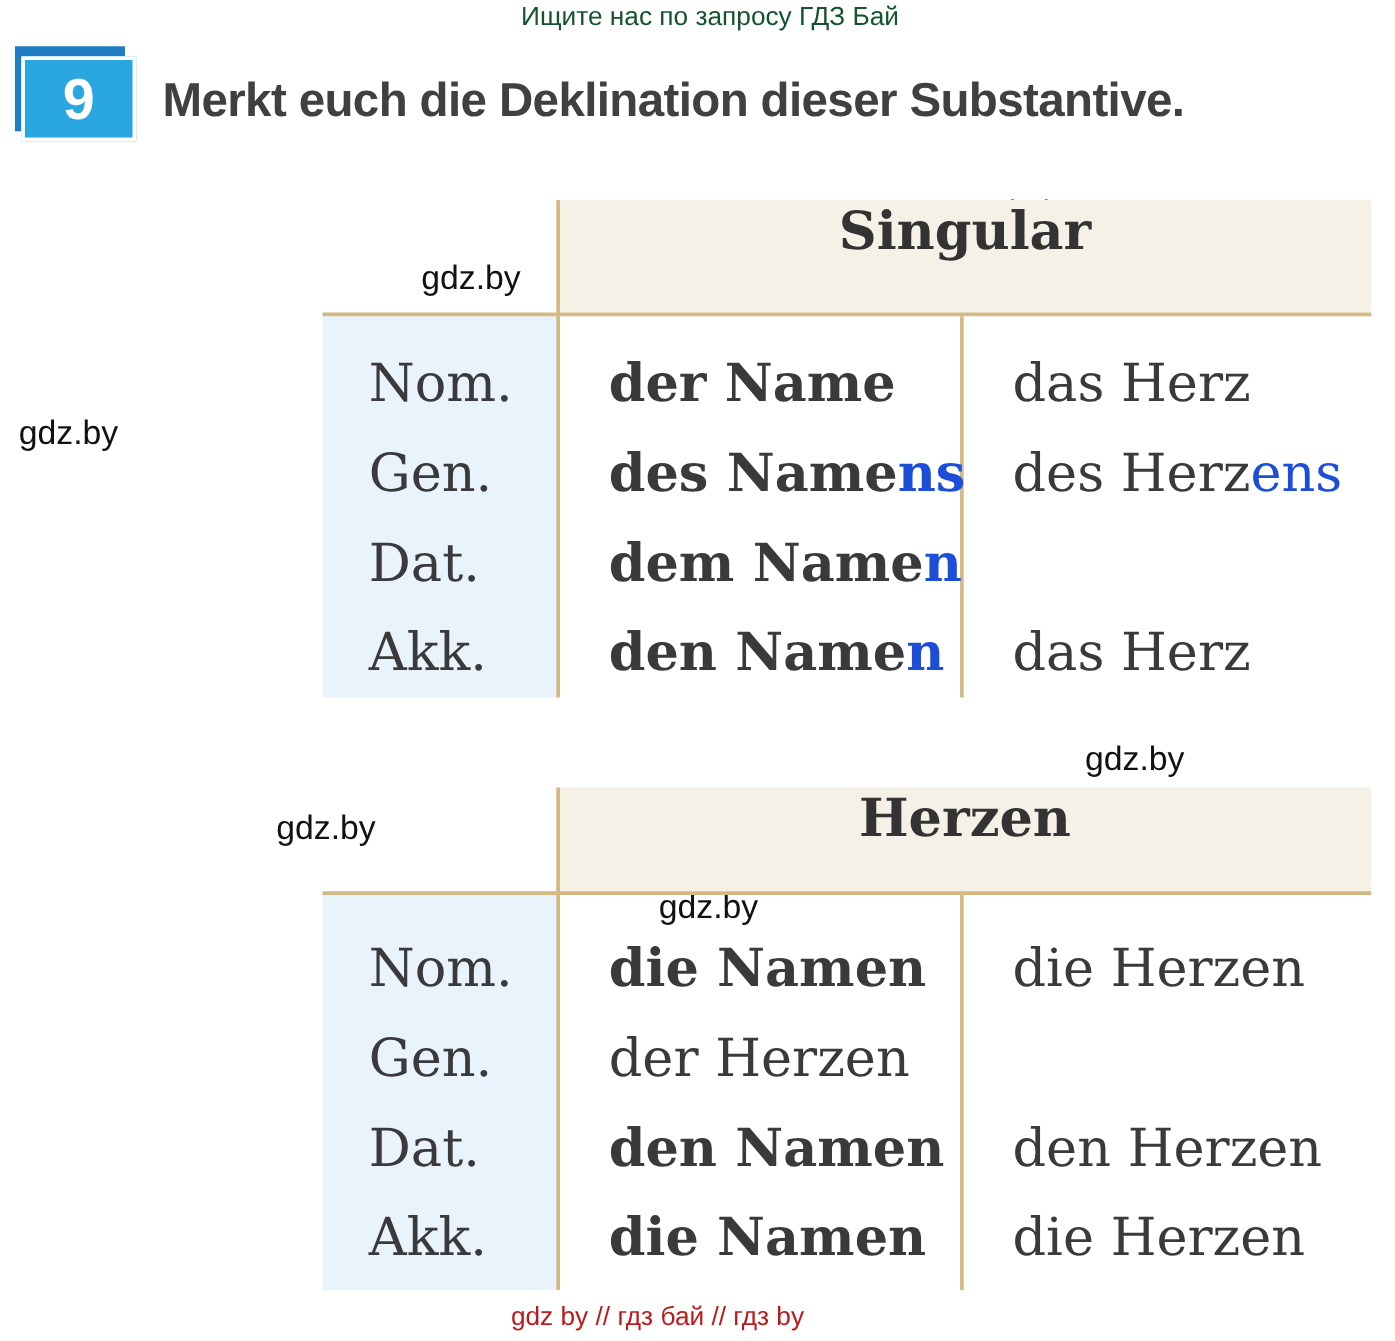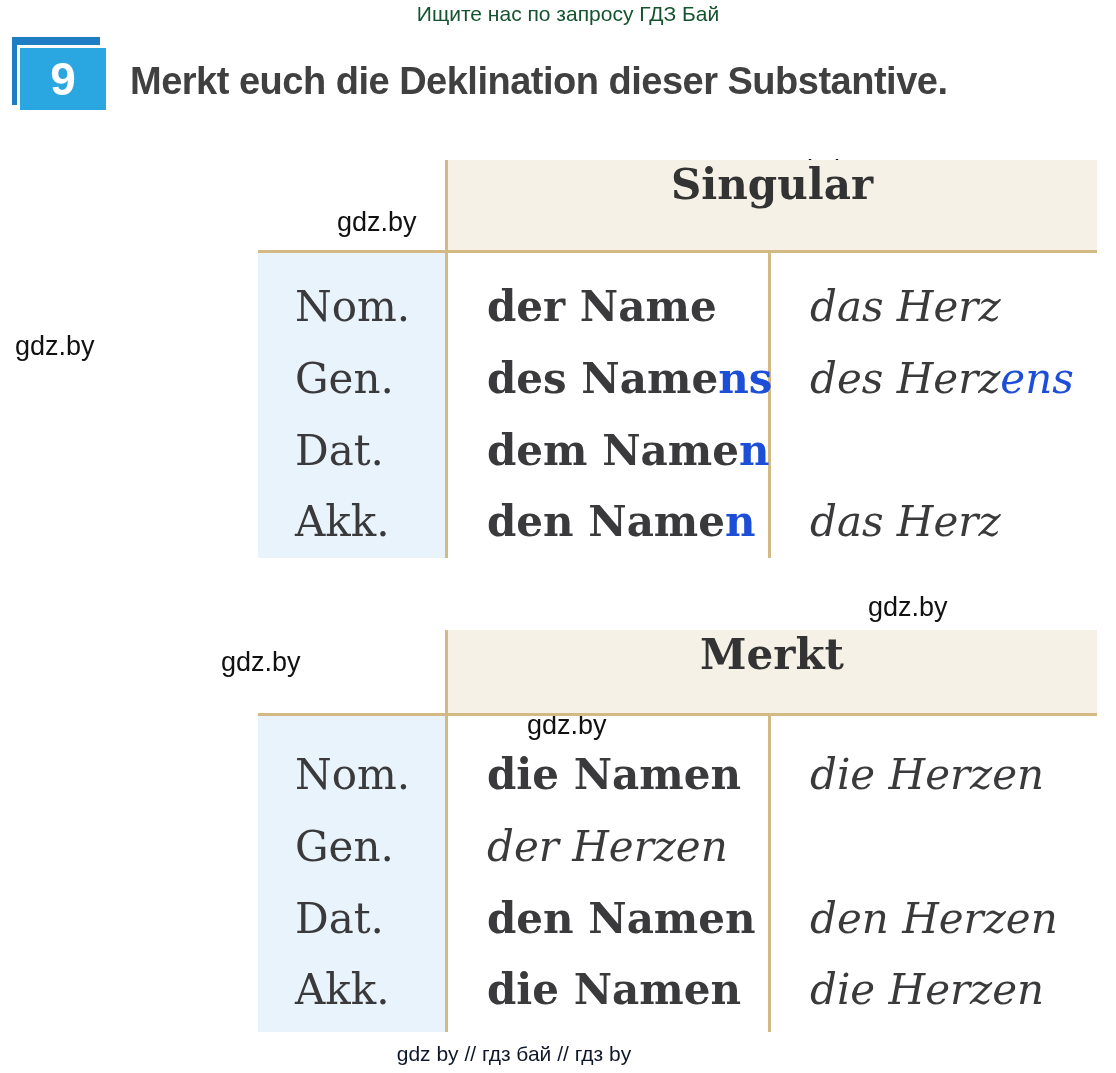--- a/index.html
+++ b/index.html
@@ -73,28 +73,28 @@
   
   .trow{
     position:absolute;left:258px;width:839px;height:44px;
     display:flex;align-items:flex-start;
     font-family:"DejaVu Serif", serif;
     font-size:42px;color:#3a3a3c;line-height:1;
     white-space:nowrap;
   }
   .cell-label{width:189px;box-sizing:border-box;padding-left:37px;flex:none;}
   .cell-name{width:323px;box-sizing:border-box;padding-left:40px;flex:none;font-weight:bold;}
-  .cell-herz{width:327px;box-sizing:border-box;padding-left:40px;flex:none;font-style:italic;}
+  .cell-herz{width:327px;box-sizing:border-box;padding-left:40px;flex:none;}
   .ending{color:#1d4ed8;}
   .s-row-0{top:286px;} .s-row-1{top:358px;} .s-row-2{top:430px;} .s-row-3{top:501px;}
   .p-row-0{top:754px;} .p-row-1{top:826px;} .p-row-2{top:898px;} .p-row-3{top:969px;}
   
   .footer-note{
     position:absolute;left:0;top:1042px;width:1028px;
-    text-align:center;color:#0f172a;font-size:21px;
+    text-align:center;color:#b91c1c;font-size:21px;padding-left:12px;
   }
 </style>
 </head>
 <body>
 
 <div class="page">
 
   <div class="top-note">Ищите нас по запросу ГДЗ Бай</div>
 
   <div class="badge-back"></div>
@@ -136,21 +136,21 @@
     </div>
     <div class="trow s-row-3">
       <span class="cell-label">Akk.</span>
       <span class="cell-name"><span>den Name</span><span class="ending">n</span></span>
       <span class="cell-herz"><span>das Herz</span><span class="ending"></span></span>
     </div>
   </div>
 
   <div>
     <div class="thead thead-plur">
-      <span class="thead-label">Merkt</span>
+      <span class="thead-label">Herzen</span>
     </div>
     <div class="bluecol bluecol-plur"></div>
     <div class="hline hline-plur"></div>
     <div class="vline vline-plur-1"></div>
     <div class="vline vline-plur-2"></div>
 
     <div class="trow p-row-0">
       <span class="cell-label">Nom.</span>
       <span class="cell-name"><span>die Namen</span></span>
       <span class="cell-herz"><span>die Herzen</span></span>

